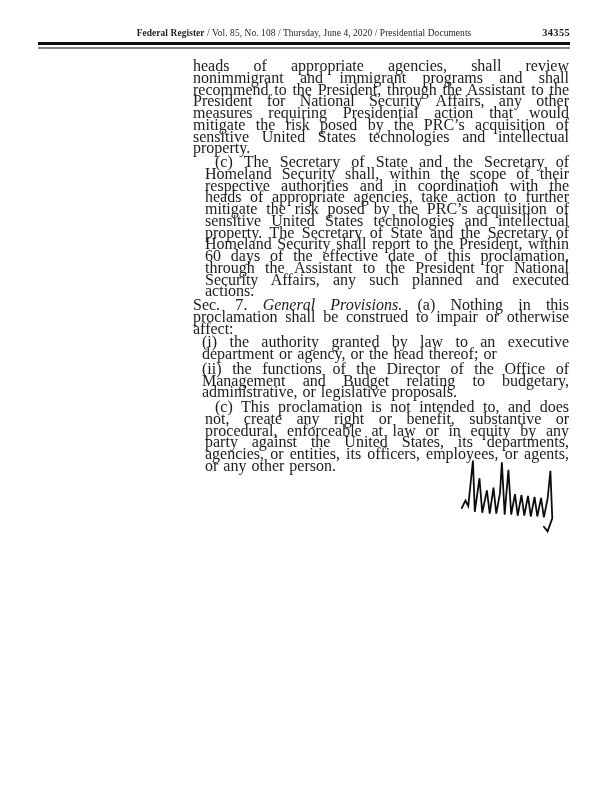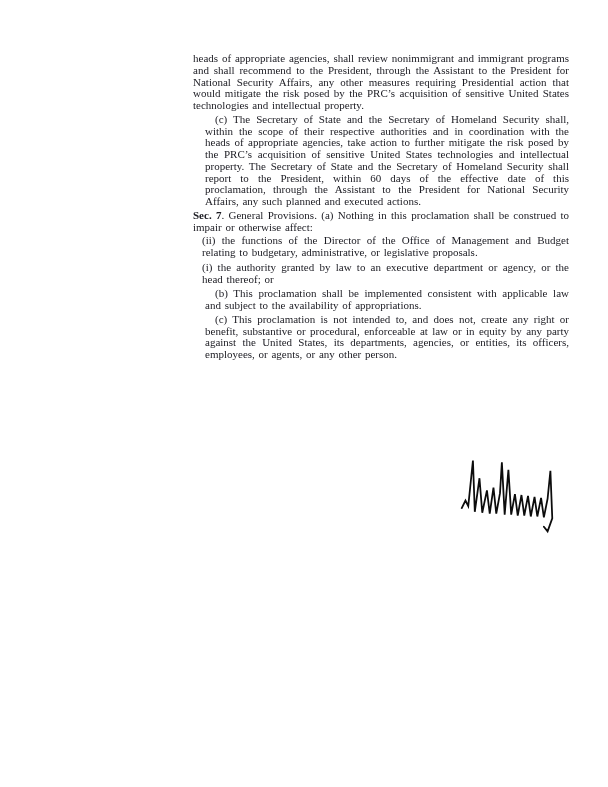--- a/index.html
+++ b/index.html
@@ -33,35 +33,35 @@
     font-weight: bold;
     font-size: 10.5px;
     letter-spacing: 0.3px;
   }
   .rule-thick { height: 3px; background: #0d0d12; margin-top: 2px; }
   .rule-thin  { height: 2px; background: #82828a; margin-top: 2px; }
 
   
   .doc-body {
     position: absolute;
-    left: 193px; top: 53px;
+    left: 193px; top: 60px;
     width: 376px;
-    font-size: 11px;
+    font-size: 16px;
     line-height: 11.75px;
     text-align: justify;
     word-spacing: 1px;
   }
   .para { margin: 0 0 2px 0; }
   .para-continuation { text-indent: 0; }
   .para-indent { text-indent: 10px; margin-left: 12px; }
   .para-section { text-indent: 0; }
   .para-subitem { margin-left: 9px; text-indent: 0; margin-bottom: 3px; }
   .para-flush { text-indent: 0; }
-  .seg-bold { font-weight: bold; margin-top: 48px; }
-  .seg-italic { }
+  .seg-bold { font-weight: normal; margin-top: 48px; }
+  .seg-italic { font-style: italic; }
 
   
   .signature {
     position: absolute;
     left: 458px; top: 452px;
     width: 112px; height: 86px;
   }
   .signature svg { display: block; width: 100%; height: 100%; }
 
   
@@ -73,28 +73,35 @@
     line-height: 15px;
     letter-spacing: 0.25px;
     color: #20202a;
   }
 </style>
 </head>
 <body>
 
 <div class="page">
 
+  <header class="fr-header">
+    <div class="fr-header-text">
+      <span class="brand">Federal Register</span><span> / Vol. 85, No. 108 / Thursday, June 4, 2020 / Presidential Documents</span>
+    </div>
+    <div class="fr-page-number">34355</div>
+    <div class="rule-thick"></div>
+    <div class="rule-thin"></div>
+  </header>
 
   <main class="doc-body" id="body-paragraphs">
       <p class="para para-continuation">heads of appropriate agencies, shall review nonimmigrant and immigrant programs and shall recommend to the President, through the Assistant to the President for National Security Affairs, any other measures requiring Presidential action that would mitigate the risk posed by the PRC’s acquisition of sensitive United States technologies and intellectual property.</p>
       <p class="para para-indent">(c) The Secretary of State and the Secretary of Homeland Security shall, within the scope of their respective authorities and in coordination with the heads of appropriate agencies, take action to further mitigate the risk posed by the PRC’s acquisition of sensitive United States technologies and intellectual property. The Secretary of State and the Secretary of Homeland Security shall report to the President, within 60 days of the effective date of this proclamation, through the Assistant to the President for National Security Affairs, any such planned and executed actions.</p>
       <p class="para para-section"><span class="seg-bold">Sec. 7</span><span>. </span><span class="seg-italic">General Provisions.</span><span> (a) Nothing in this proclamation shall be construed to impair or otherwise affect:</span></p>
+      <p class="para para-subitem">(i) the authority granted by law to an executive department or agency, or the head thereof; or</p>
       <p class="para para-subitem">(ii) the functions of the Director of the Office of Management and Budget relating to budgetary, administrative, or legislative proposals.</p>
-      <p class="para para-subitem">(i) the authority granted by law to an executive department or agency, or the head thereof; or</p>
-      <p class="para para-indent">(b) This proclamation shall be implemented consistent with applicable law and subject to the availability of appropriations.</p>
       <p class="para para-indent">(c) This proclamation is not intended to, and does not, create any right or benefit, substantive or procedural, enforceable at law or in equity by any party against the United States, its departments, agencies, or entities, its officers, employees, or agents, or any other person.</p>
     </main>
 
   <div class="signature">
     <svg viewBox="0 0 120 90" aria-hidden="true">
       <path d="M4,59 L8,51 L11,57 L16,8 L18,63 L23,27 L26,64 L31,40 L34,65 L38,37 L41,65 L45,43 L47,10 L50,66 L54,18 L57,66 L61,44 L64,67 L68,45 L71,67 L75,46 L78,68 L82,47 L85,68 L89,48 L92,69 L96,49 L99,19 L101,70 L96,84 L92,79" fill="none" stroke="#0c0c0c" stroke-width="1.9" stroke-linejoin="miter" stroke-linecap="round"></path>
     </svg>
   </div>
 
 

